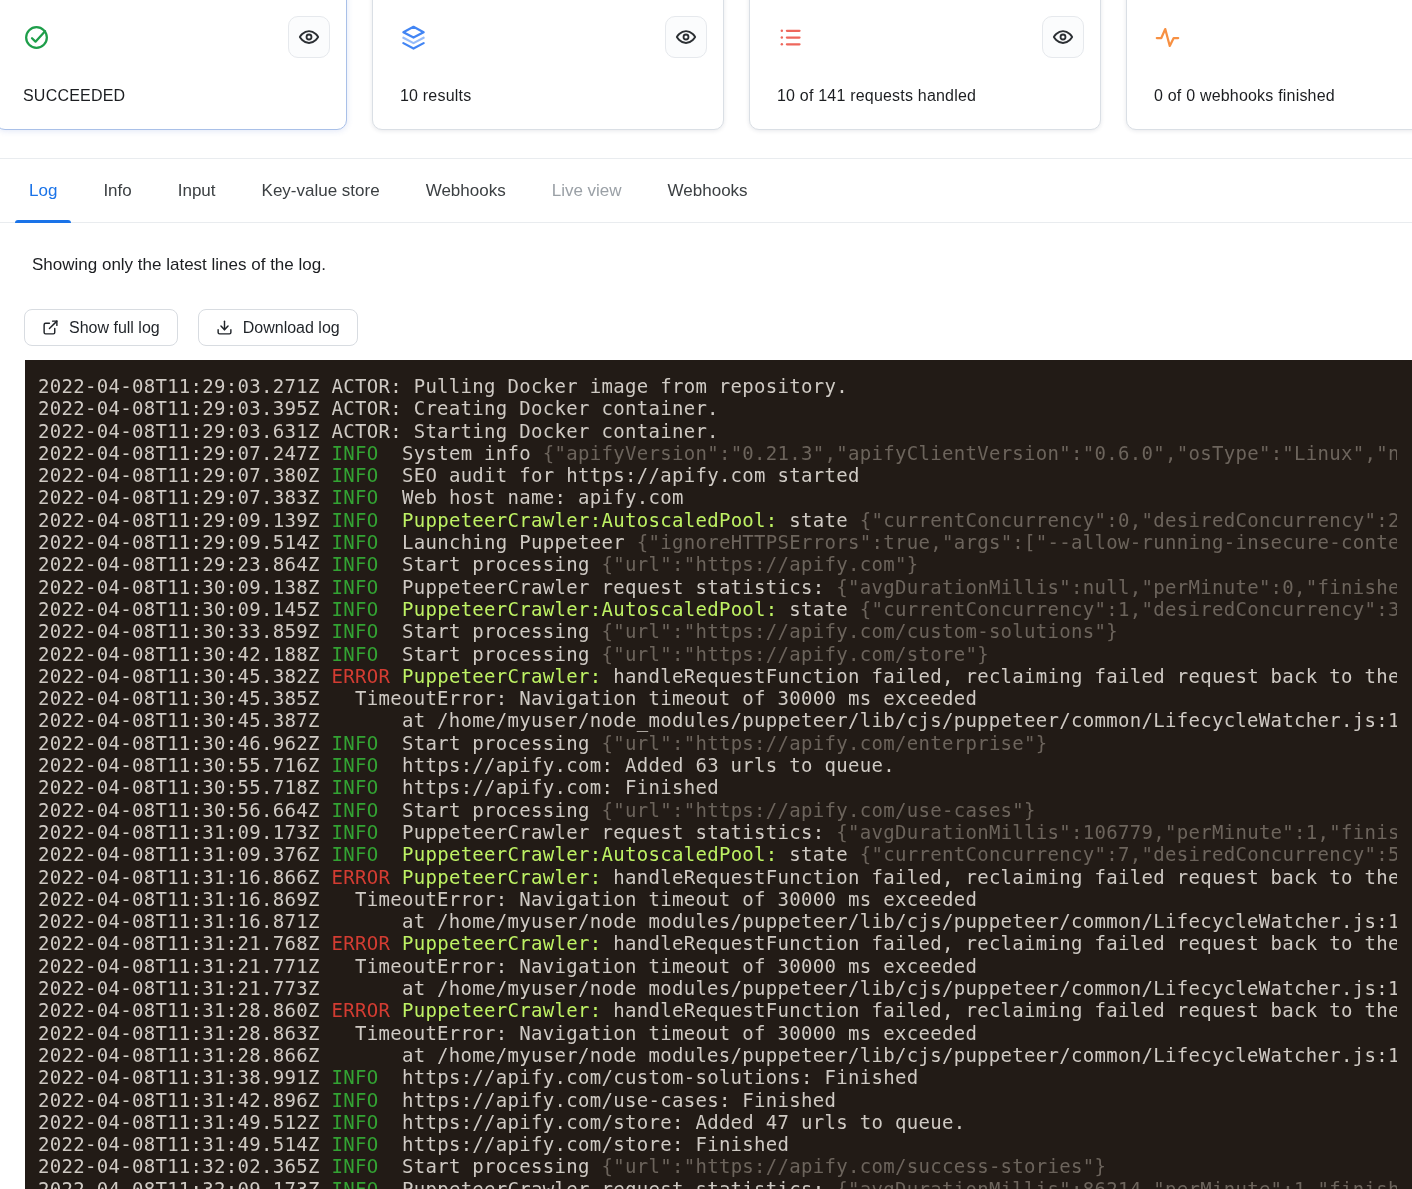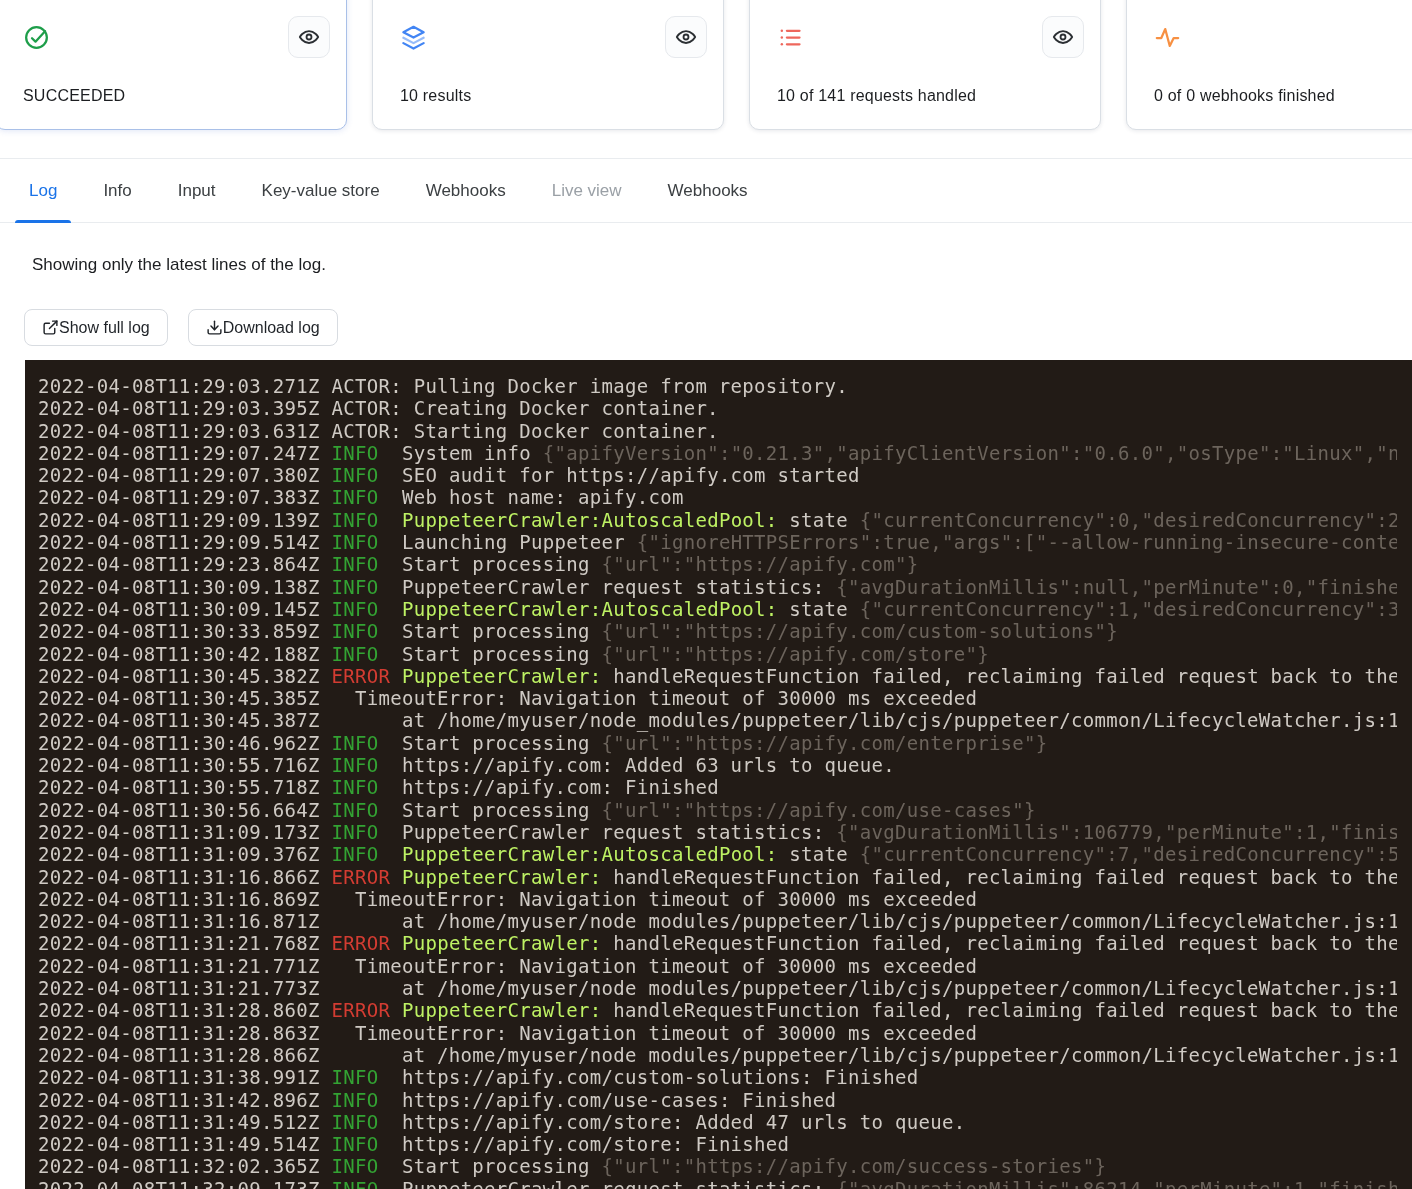--- a/index.html
+++ b/index.html
@@ -30,21 +30,21 @@
   .tab { position:relative; display:flex; align-items:center; font-size:17px;
          color:#3c4043; cursor:pointer; white-space:nowrap; }
   .tab.active { color:#1a73e8; }
   .tab.active::after { content:""; position:absolute; left:-14px; right:-14px;
          bottom:-1px; height:3px; background:#1a73e8; border-radius:3px 3px 0 0; }
   .tab.disabled { color:#9aa0a6; cursor:default; }
 
   
   .note { margin:32px 0 0 32px; font-size:17px; color:#1c1e21; }
   .btn-row { margin:34px 0 0 24px; display:flex; gap:20px; }
-  .btn { display:inline-flex; align-items:center; height:37px;
+  .btn { display:inline-flex; align-items:center; gap:10px; height:37px;
          padding:0 17px; background:#fff; border:1px solid #d8dce1;
          border-radius:8px; font-size:16px; color:#1f2328; cursor:pointer;
          white-space:nowrap; }
   .btn svg { width:17px; height:17px; display:block; }
 
   
   .log { margin:14px 0 0 25px; width:1387px; height:829px; background:#221b16;
          padding:15px 15px 0 13px; overflow:hidden;
          font-family:"DejaVu Sans Mono", "Liberation Mono", monospace;
          font-size:19px; line-height:22.3px; letter-spacing:.3px;

